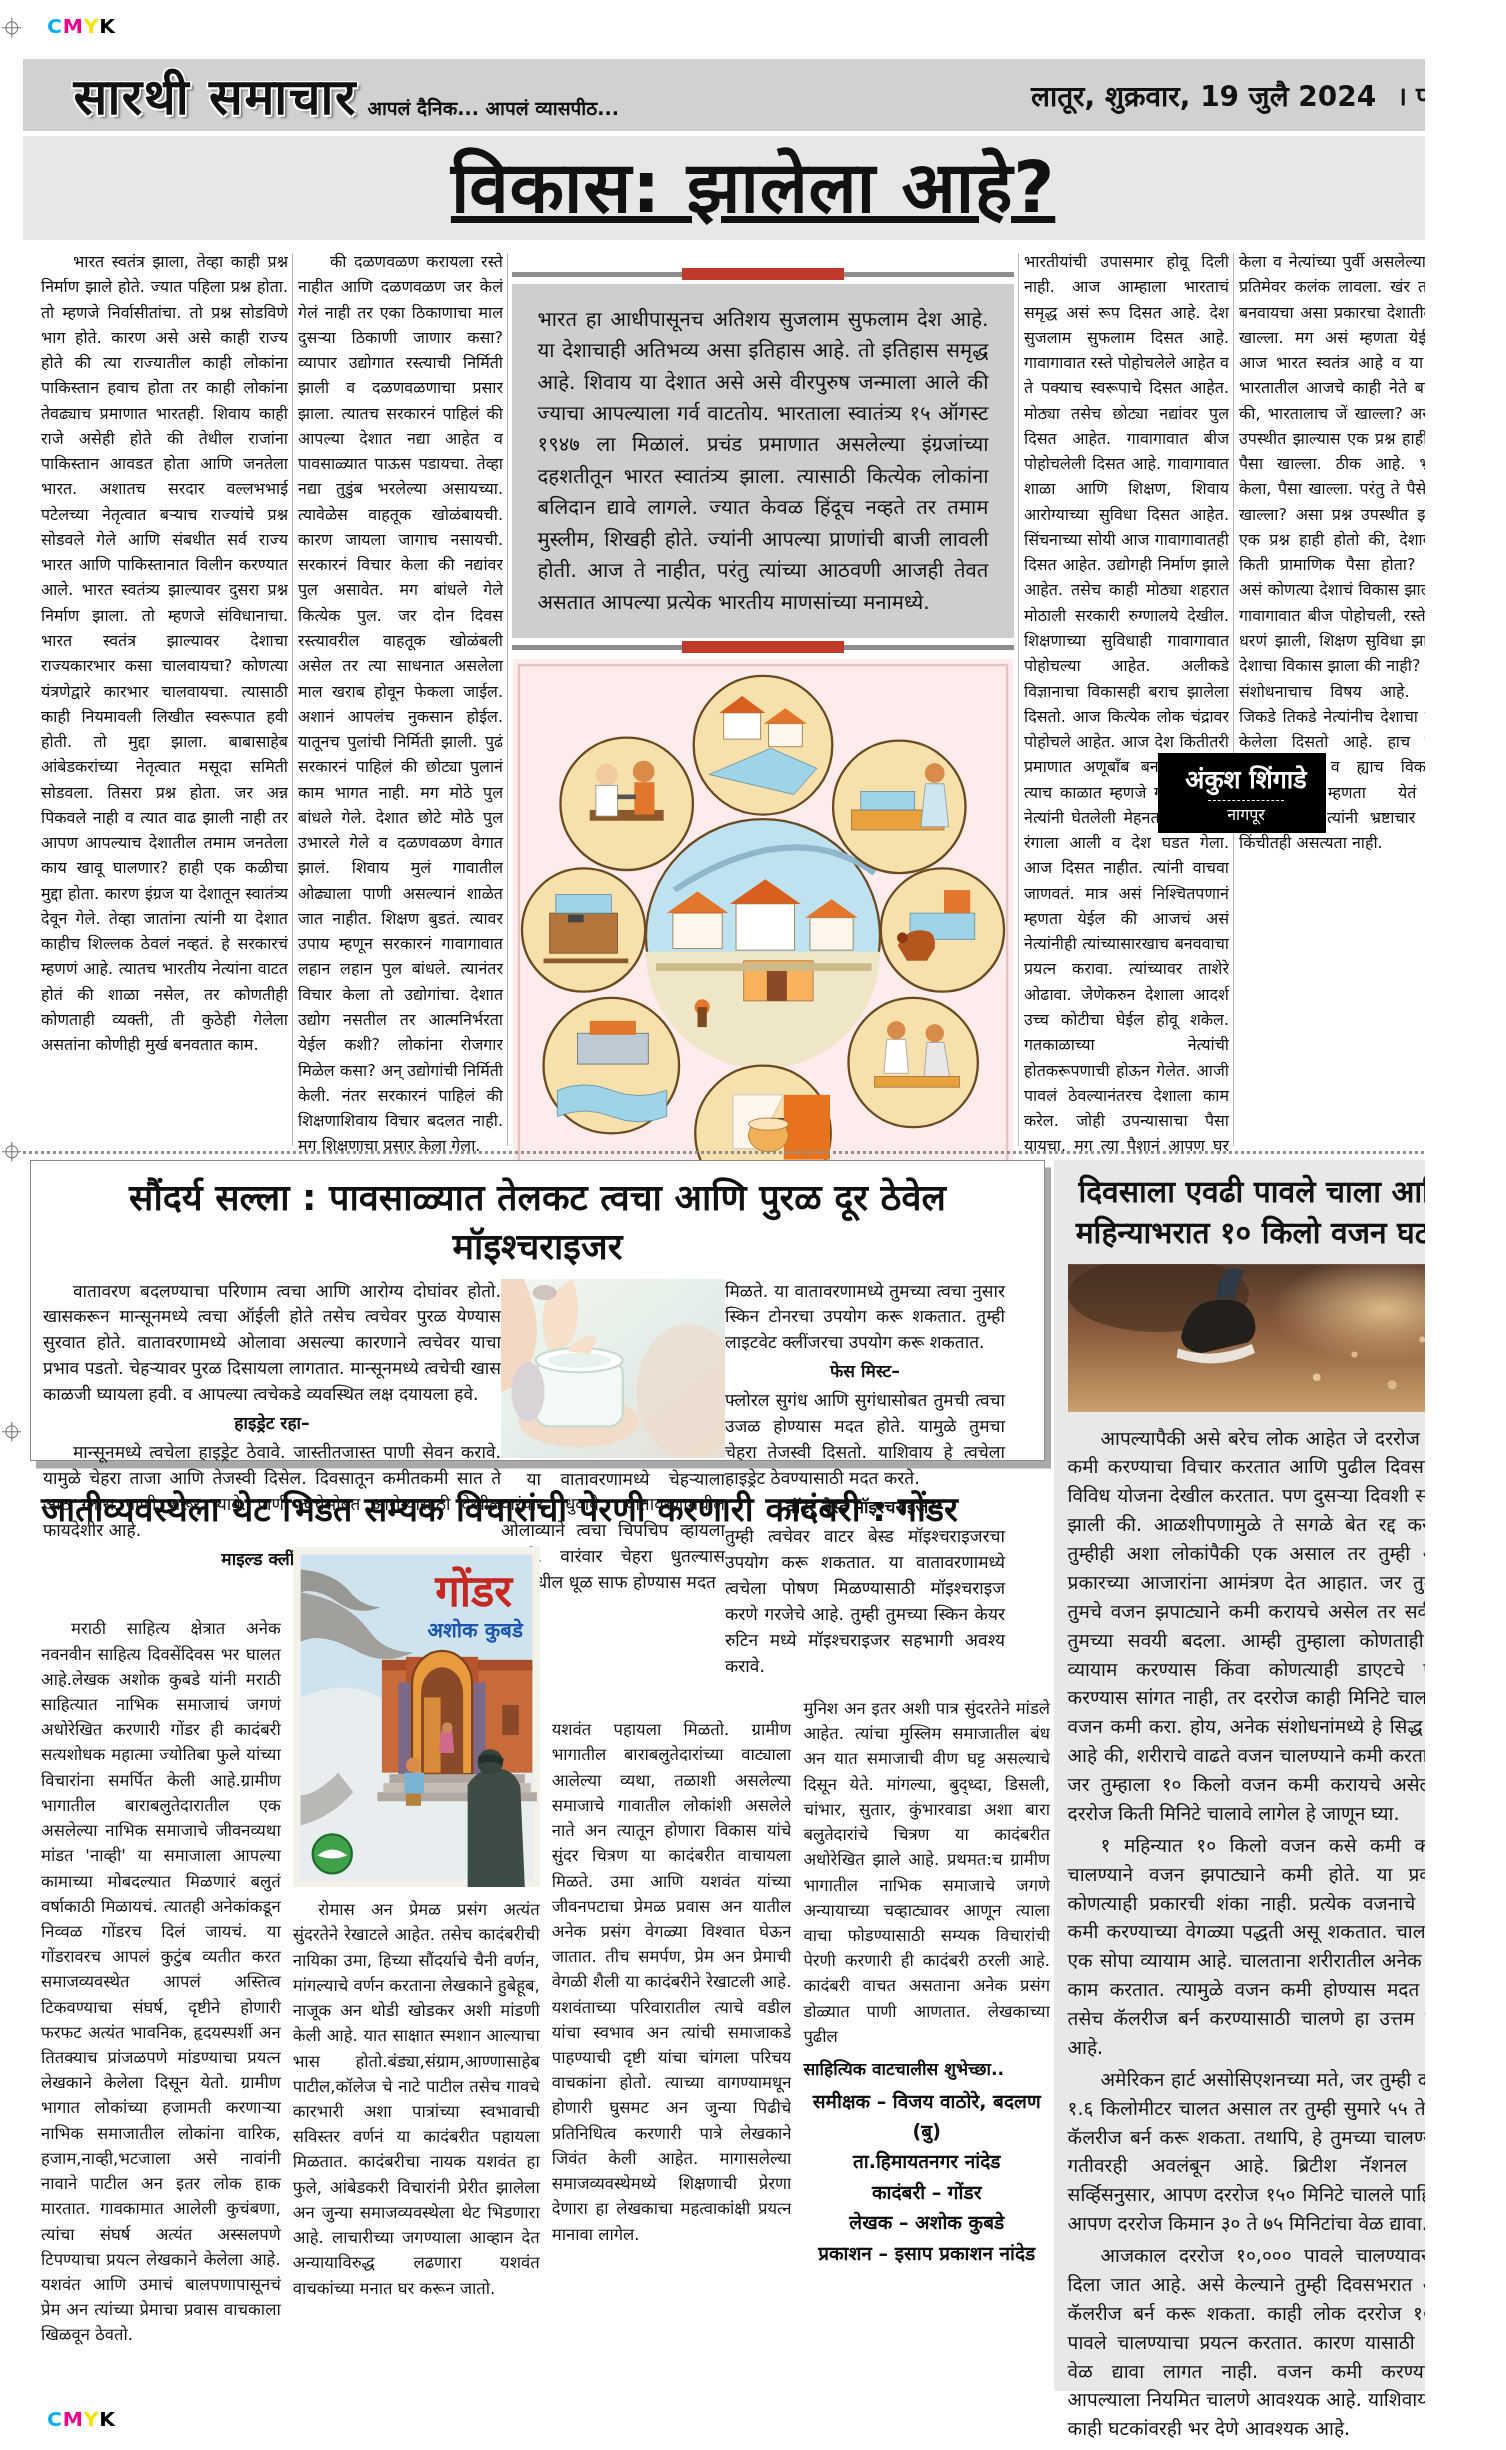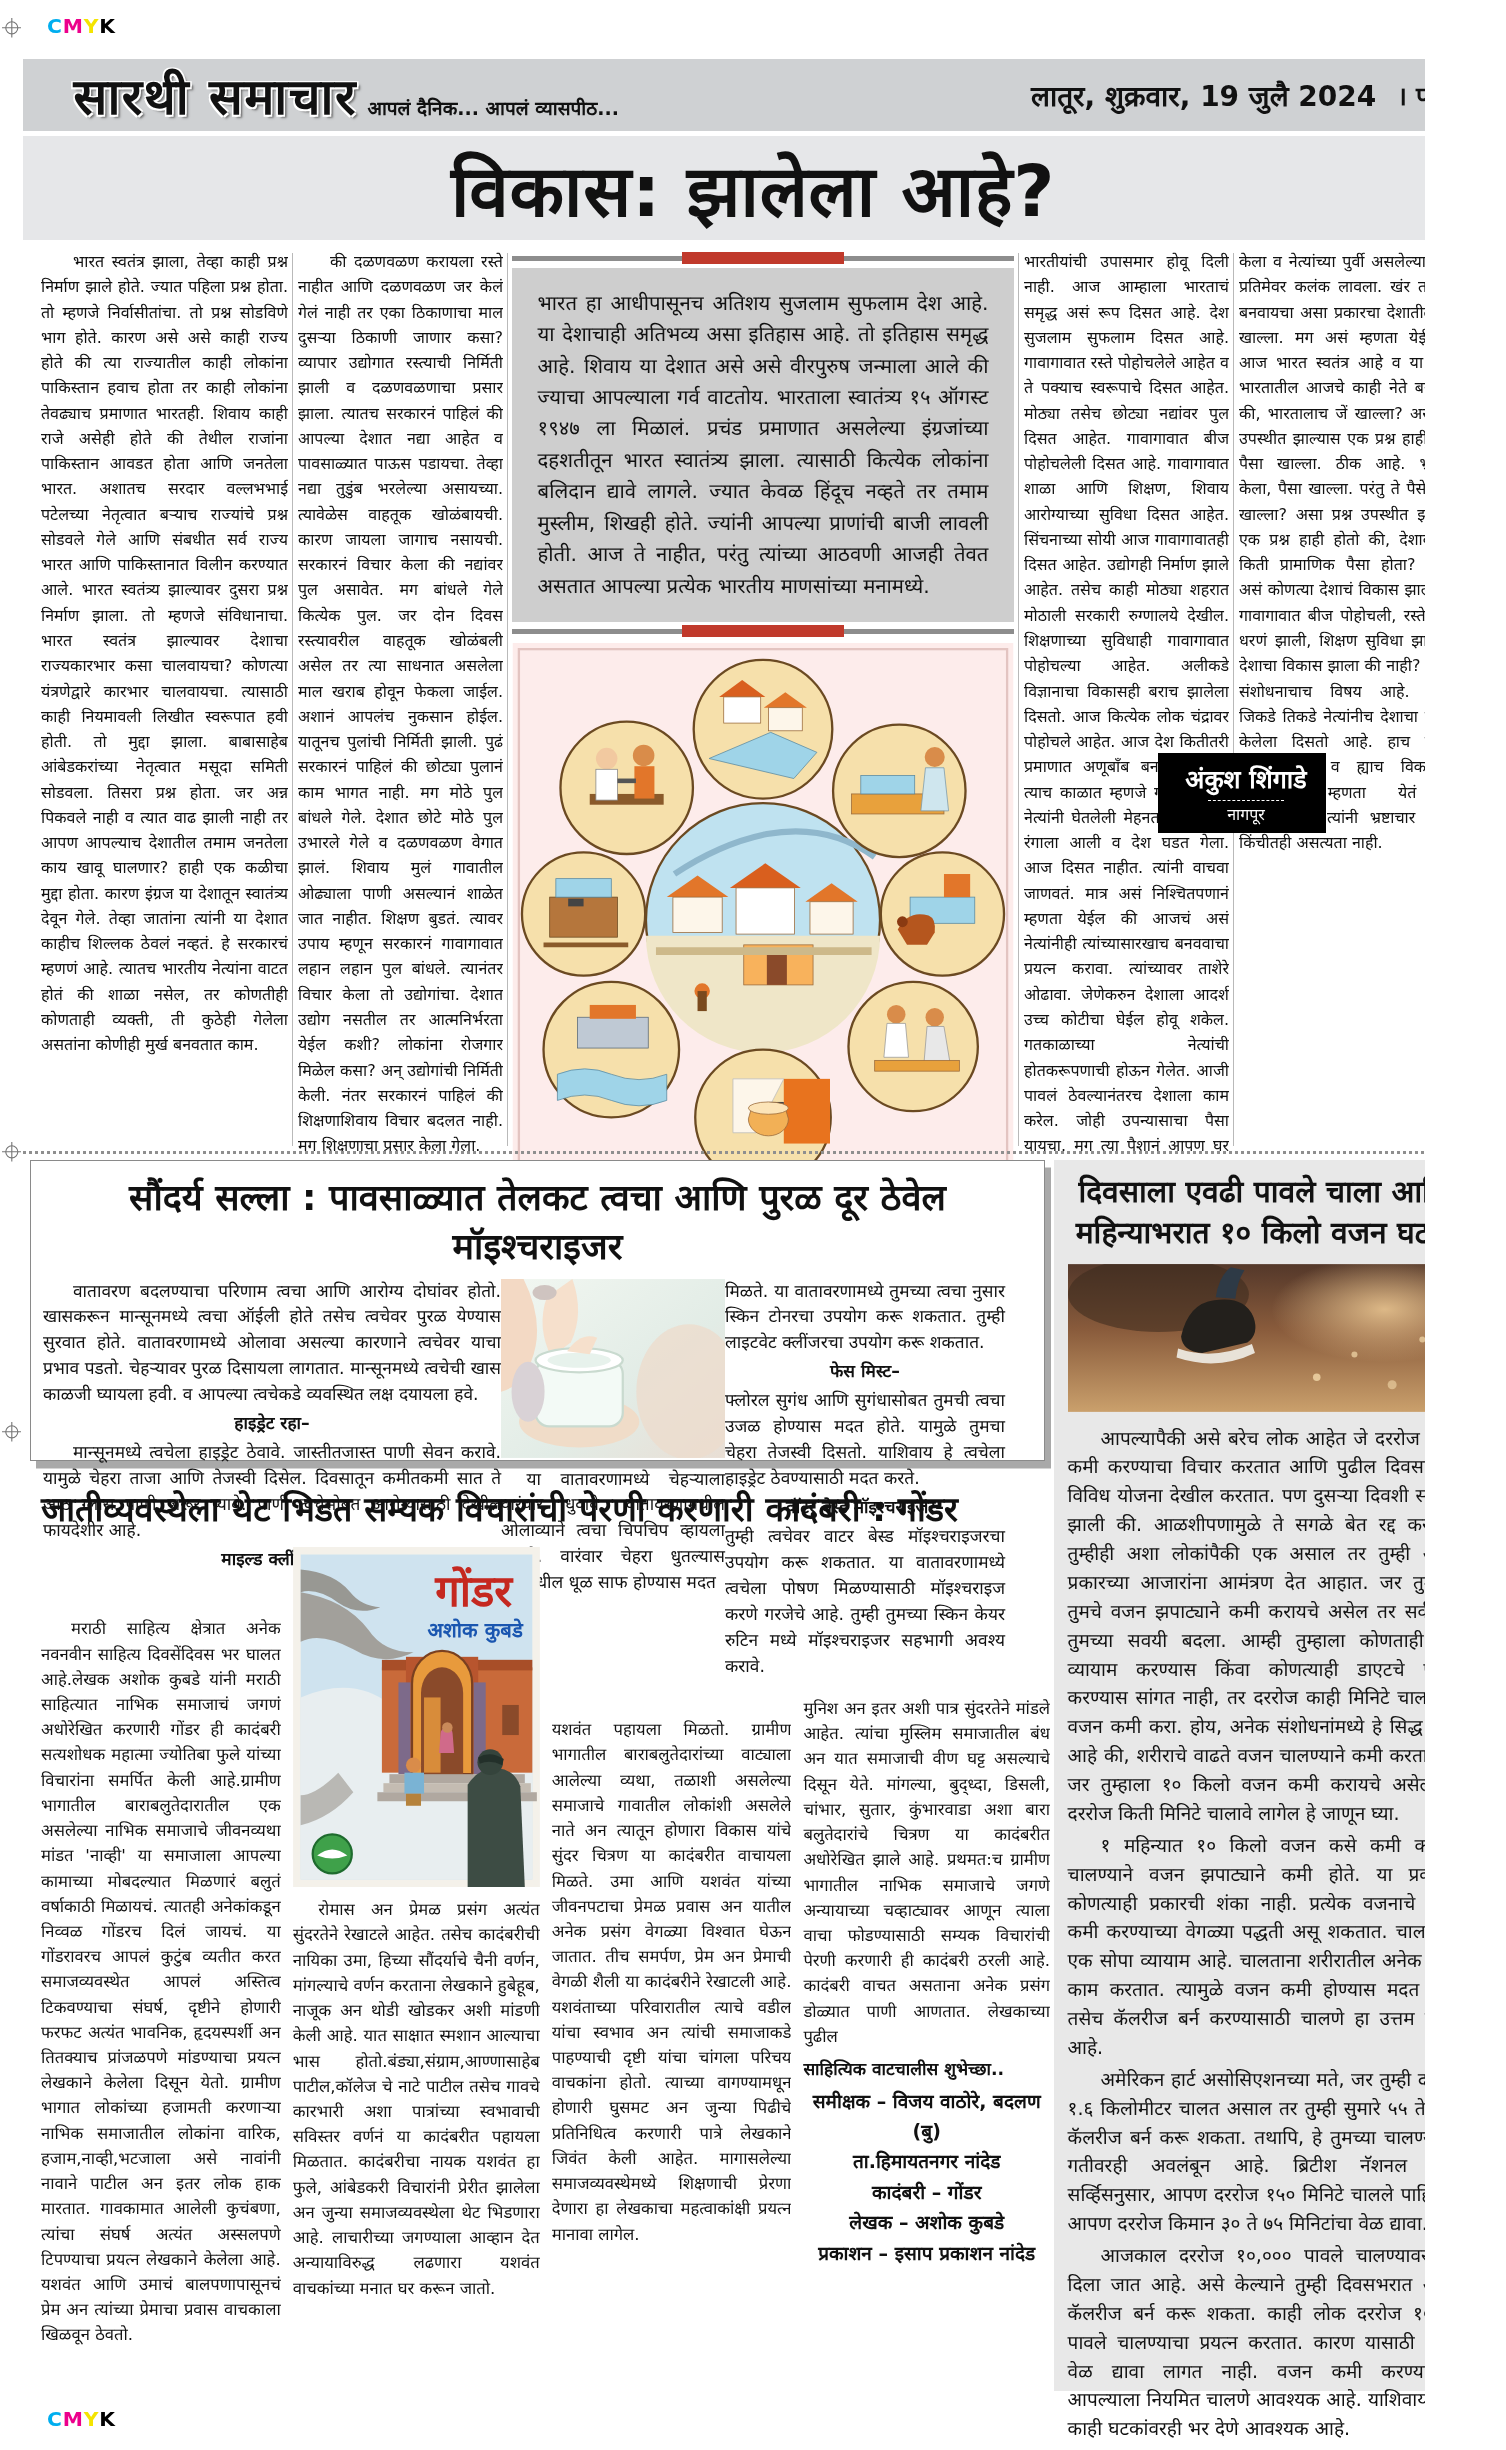--- a/index.html
+++ b/index.html
@@ -13,21 +13,21 @@
   
   #masthead{left:22.6px;top:59px;width:1461px;height:72px;background:#cfd1d3;
             display:flex;align-items:center;padding-left:17px;}
   #paper-title{font-size:50px;font-weight:900;margin-left:34px;letter-spacing:1.5px;
                text-shadow:1.5px 1.5px 0 #fff,-1.5px -1.5px 0 #fff,1.5px -1.5px 0 #fff,-1.5px 1.5px 0 #fff,3px 3px 2.3px #666;}
   #tagline{font-size:19px;font-weight:bold;margin-left:10.5px;margin-top:25.6px;}
   #dateline{font-size:28px;font-weight:900;margin-left:auto;}
   #pageno{font-size:25.6px;font-weight:900;margin-left:21px;margin-right:22.6px;}
   
   #headline-band{left:22.6px;top:136px;width:1461px;height:104px;background:#e6e7e9;
-                 display:flex;align-items:center;justify-content:center;}
+                 display:flex;align-items:flex-start;justify-content:center;text-decoration:underline;}
   #lead-headline{font-size:71px;font-weight:900;letter-spacing:0.8px;}
   
   .bodycol{font-size:16px;line-height:1.58;text-align:justify;overflow:hidden;}
   .bodycol p{margin:0;text-indent:32px;}
   .vrule{width:0.8px;background:#b9b9b9;}
   
   .deco-rule{position:relative;height:4.5px;background:#8d8d8d;}
   .deco-rule .redblock{position:absolute;left:50%;transform:translateX(-50%);top:-3.8px;
                        width:162px;height:12px;background:#c0392b;}
   #intro-box{background:#cecece;margin:7.5px 0;padding:19.6px 25.6px;font-size:20.3px;line-height:1.55;
@@ -115,21 +115,21 @@
 
   <div class="abs bodycol" style="left:41px;top:249px;width:247px;height:902px">
       <p>भारत स्वतंत्र झाला, तेव्हा काही प्रश्न निर्माण झाले होते. ज्यात पहिला प्रश्न होता. तो म्हणजे निर्वासीतांचा. तो प्रश्न सोडविणे भाग होते. कारण असे असे काही राज्य होते की त्या राज्यातील काही लोकांना पाकिस्तान हवाच होता तर काही लोकांना तेवढ्याच प्रमाणात भारतही. शिवाय काही राजे असेही होते की तेथील राजांना पाकिस्तान आवडत होता आणि जनतेला भारत. अशातच सरदार वल्लभभाई पटेलच्या नेतृत्वात बऱ्याच राज्यांचे प्रश्न सोडवले गेले आणि संबधीत सर्व राज्य भारत आणि पाकिस्तानात विलीन करण्यात आले. भारत स्वतंत्र्य झाल्यावर दुसरा प्रश्न निर्माण झाला. तो म्हणजे संविधानाचा. भारत स्वतंत्र झाल्यावर देशाचा राज्यकारभार कसा चालवायचा? कोणत्या यंत्रणेद्वारे कारभार चालवायचा. त्यासाठी काही नियमावली लिखीत स्वरूपात हवी होती. तो मुद्दा झाला. बाबासाहेब आंबेडकरांच्या नेतृत्वात मसूदा समिती सोडवला. तिसरा प्रश्न होता. जर अन्न पिकवले नाही व त्यात वाढ झाली नाही तर आपण आपल्याच देशातील तमाम जनतेला काय खावू घालणार? हाही एक कळीचा मुद्दा होता. कारण इंग्रज या देशातून स्वातंत्र्य देवून गेले. तेव्हा जातांना त्यांनी या देशात काहीच शिल्लक ठेवलं नव्हतं. हे सरकारचं म्हणणं आहे. त्यातच भारतीय नेत्यांना वाटत होतं की शाळा नसेल, तर कोणतीही कोणताही व्यक्ती, ती कुठेही गेलेला असतांना कोणीही मुर्ख बनवतात काम.</p>
     </div>
   <div class="abs vrule" style="left:292px;top:253px;height:893px"></div>
   <div class="abs bodycol" style="left:298px;top:249px;width:205px;height:902px">
       <p>की दळणवळण करायला रस्ते नाहीत आणि दळणवळण जर केलं गेलं नाही तर एका ठिकाणाचा माल दुसऱ्या ठिकाणी जाणार कसा? व्यापार उद्योगात रस्त्याची निर्मिती झाली व दळणवळणाचा प्रसार झाला. त्यातच सरकारनं पाहिलं की आपल्या देशात नद्या आहेत व पावसाळ्यात पाऊस पडायचा. तेव्हा नद्या तुडुंब भरलेल्या असायच्या. त्यावेळेस वाहतूक खोळंबायची. कारण जायला जागाच नसायची. सरकारनं विचार केला की नद्यांवर पुल असावेत. मग बांधले गेले कित्येक पुल. जर दोन दिवस रस्त्यावरील वाहतूक खोळंबली असेल तर त्या साधनात असलेला माल खराब होवून फेकला जाईल. अशानं आपलंच नुकसान होईल. यातूनच पुलांची निर्मिती झाली. पुढं सरकारनं पाहिलं की छोट्या पुलानं काम भागत नाही. मग मोठे पुल बांधले गेले. देशात छोटे मोठे पुल उभारले गेले व दळणवळण वेगात झालं. शिवाय मुलं गावातील ओढ्याला पाणी असल्यानं शाळेत जात नाहीत. शिक्षण बुडतं. त्यावर उपाय म्हणून सरकारनं गावागावात लहान लहान पुल बांधले. त्यानंतर विचार केला तो उद्योगांचा. देशात उद्योग नसतील तर आत्मनिर्भरता येईल कशी? लोकांना रोजगार मिळेल कसा? अन् उद्योगांची निर्मिती केली. नंतर सरकारनं पाहिलं की शिक्षणाशिवाय विचार बदलत नाही. मग शिक्षणाचा प्रसार केला गेला.</p>
     </div>
   <div class="abs vrule" style="left:507px;top:253px;height:893px"></div>
 
-  <div class="abs" style="left:512px;top:256px;width:502px">
+  <div class="abs" style="left:512px;top:272px;width:502px">
     <div class="deco-rule">
         <div class="redblock"></div>
       </div>
     <div id="intro-box">भारत हा आधीपासूनच अतिशय सुजलाम सुफलाम देश आहे. या देशाचाही अतिभव्य असा इतिहास आहे. तो इतिहास समृद्ध आहे. शिवाय या देशात असे असे वीरपुरुष जन्माला आले की ज्याचा आपल्याला गर्व वाटतोय.  भारताला स्वातंत्र्य १५ ऑगस्ट १९४७ ला मिळालं. प्रचंड प्रमाणात असलेल्या इंग्रजांच्या दहशतीतून भारत स्वातंत्र्य झाला. त्यासाठी कित्येक लोकांना बलिदान द्यावे लागले. ज्यात केवळ हिंदूच नव्हते तर तमाम मुस्लीम, शिखही होते. ज्यांनी आपल्या प्राणांची बाजी लावली होती. आज ते नाहीत, परंतु त्यांच्या आठवणी आजही तेवत असतात आपल्या प्रत्येक भारतीय माणसांच्या मनामध्ये.</div>
     <div class="deco-rule">
         <div class="redblock"></div>
       </div>
 
     
     <svg viewBox="0 0 650 735" style="width:502px;height:566px;margin-top:9px">

